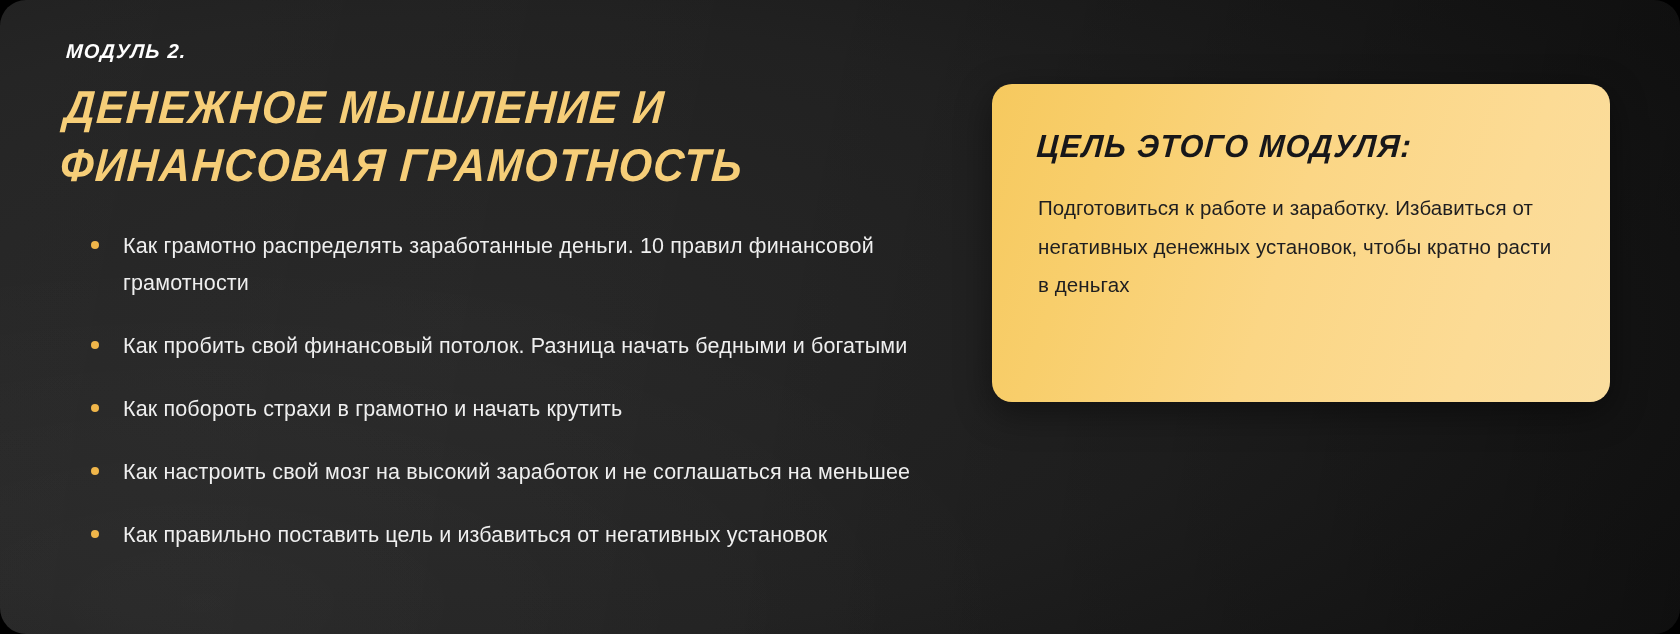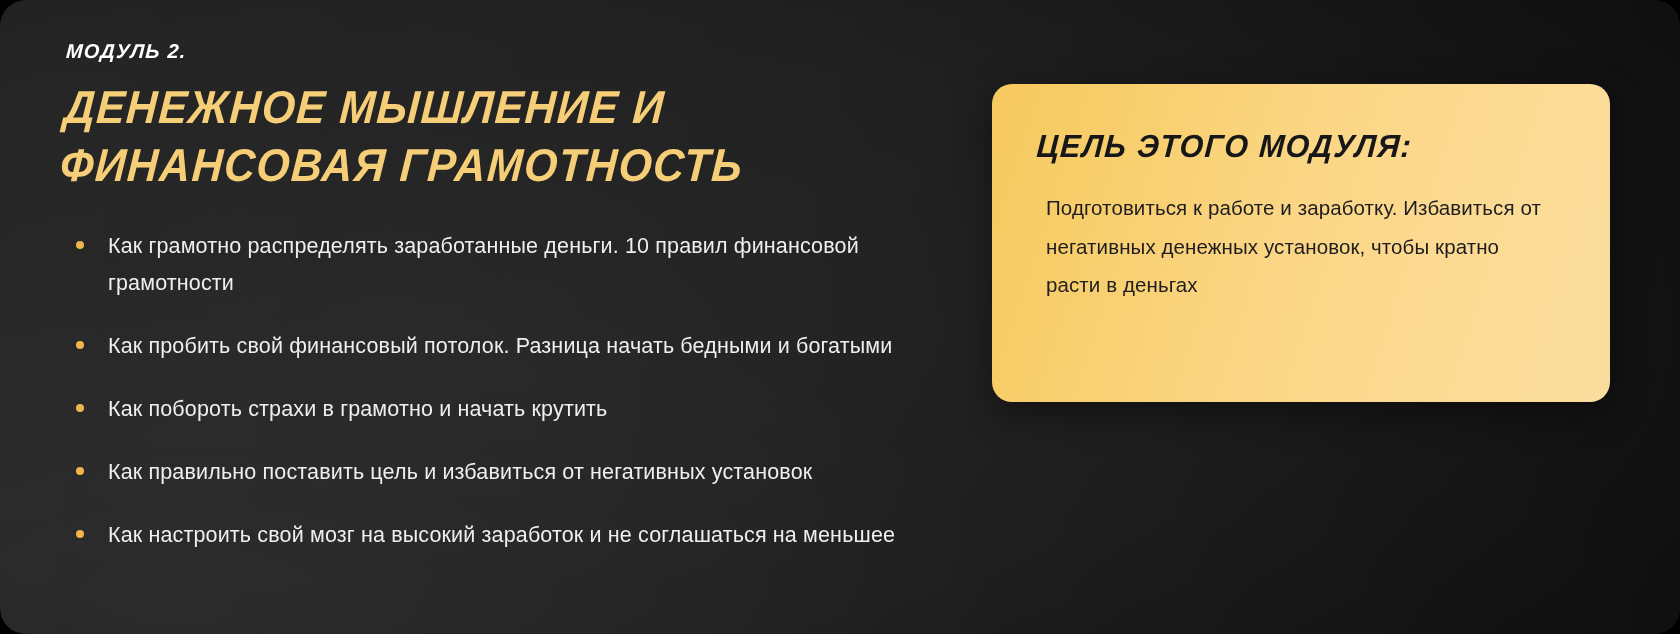--- a/index.html
+++ b/index.html
@@ -70,21 +70,21 @@
     color: #F6CE78;
     text-transform: uppercase;
     transform: scaleX(0.93) skewX(-4deg);
     transform-origin: left top;
     margin: 0 0 34px 0;
     max-width: 900px;
   }
 
   .bullets {
     list-style: none;
-    margin: 0;
+    margin: 15px;
     padding: 0;
   }
   .bullet {
     position: relative;
     padding-left: 42px;
     margin-bottom: 26px;
     font-size: 21.5px;
     line-height: 1.72;
     letter-spacing: 0.15px;
     color: #EFEFEF;
@@ -129,21 +129,21 @@
     transform-origin: left top;
     margin: 0 0 24px 0;
     white-space: nowrap;
   }
 
   .goal-body {
     font-size: 20.5px;
     line-height: 1.88;
     color: #1E1E20;
     letter-spacing: 0.1px;
-    margin: 8px;
+    margin: 0;
     max-width: 520px;
   }
 </style>
 </head>
 <body>
 
 <div class="slide">
 
   <div class="left-col">
 
@@ -163,26 +163,26 @@
         <span>Как пробить свой финансовый потолок. Разница начать бедными и богатыми</span>
       </li>
 
       <li class="bullet">
         <span class="dot"></span>
         <span>Как побороть страхи в грамотно и начать крутить</span>
       </li>
 
       <li class="bullet">
         <span class="dot"></span>
-        <span>Как правильно поставить цель и избавиться от негативных установок</span>
+        <span>Как настроить свой мозг на высокий заработок и не соглашаться на меньшее</span>
       </li>
 
       <li class="bullet">
         <span class="dot"></span>
-        <span>Как настроить свой мозг на высокий заработок и не соглашаться на меньшее</span>
+        <span>Как правильно поставить цель и избавиться от негативных установок</span>
       </li>
 
     </ul>
   </div>
 
   <div class="goal-card">
     <div class="goal-title">ЦЕЛЬ ЭТОГО МОДУЛЯ:</div>
     <p class="goal-body">Подготовиться к работе и заработку. Избавиться от негативных денежных установок, чтобы кратно расти в деньгах</p>
   </div>
 

